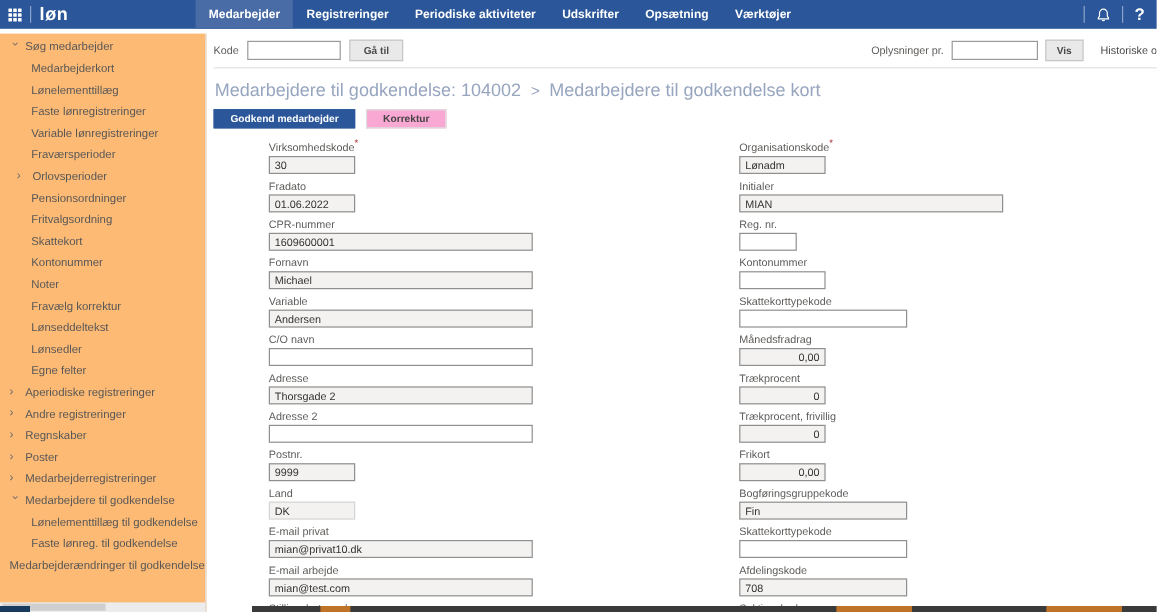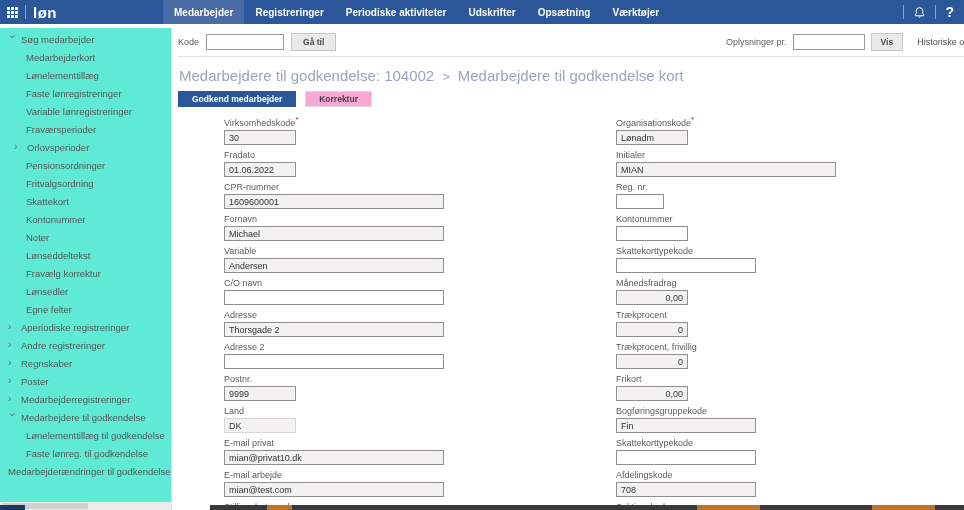--- a/index.html
+++ b/index.html
@@ -14,21 +14,21 @@
   .vdiv{width:1px;height:14px;background:rgba(255,255,255,.45)}
   .logo-text{font-size:15px;font-weight:700;letter-spacing:.5px}
   .top-nav{display:flex;align-items:stretch}
   .nav-item{display:flex;align-items:center;padding:0 11px;font-size:10px;font-weight:600;cursor:pointer;white-space:nowrap}
   .nav-item.active{background:#4a6ca6}
   .top-right{margin-left:auto;display:flex;align-items:center;gap:9px;padding-right:10px}
   .help-q{font-size:14px;font-weight:700}
 
   
   .layout{display:flex;margin-top:4px;height:482px}
-  .sidebar{width:172px;box-sizing:border-box;background:#5eead4;border-right:1px solid #e0e0e0;
+  .sidebar{width:172px;box-sizing:border-box;background:#fdba74;border-right:1px solid #e0e0e0;
            padding-top:2px;position:relative;flex-shrink:0}
   .side-item{height:18px;display:flex;align-items:center;gap:5px;font-size:9.5px;color:#575757;
              padding-left:8px;cursor:pointer;white-space:nowrap}
   .side-item.lvl1{padding-left:26px}
   .side-item.lvl1.haschev{padding-left:14px}
   .chev{display:inline-block;font-size:10px;line-height:10px;color:#6b6b6b;width:8px}
   .chev.down{transform:rotate(90deg)}
   .side-hscroll{position:absolute;left:0;bottom:0;width:171px;height:8px;background:#ececec}
   .side-hscroll i{position:absolute;left:2px;top:1px;width:86px;height:6px;background:#cfcfcf;display:block}
 
@@ -146,24 +146,24 @@
         <div class="side-item lvl1">
           <span>Skattekort</span>
         </div>
         <div class="side-item lvl1">
           <span>Kontonummer</span>
         </div>
         <div class="side-item lvl1">
           <span>Noter</span>
         </div>
         <div class="side-item lvl1">
+          <span>Fravælg korrektur</span>
+        </div>
+        <div class="side-item lvl1">
           <span>Lønseddeltekst</span>
-        </div>
-        <div class="side-item lvl1">
-          <span>Fravælg korrektur</span>
         </div>
         <div class="side-item lvl1">
           <span>Lønsedler</span>
         </div>
         <div class="side-item lvl1">
           <span>Egne felter</span>
         </div>
         <div class="side-item lvl0">
           <span class="chev">›</span>
           <span>Aperiodiske registreringer</span>

